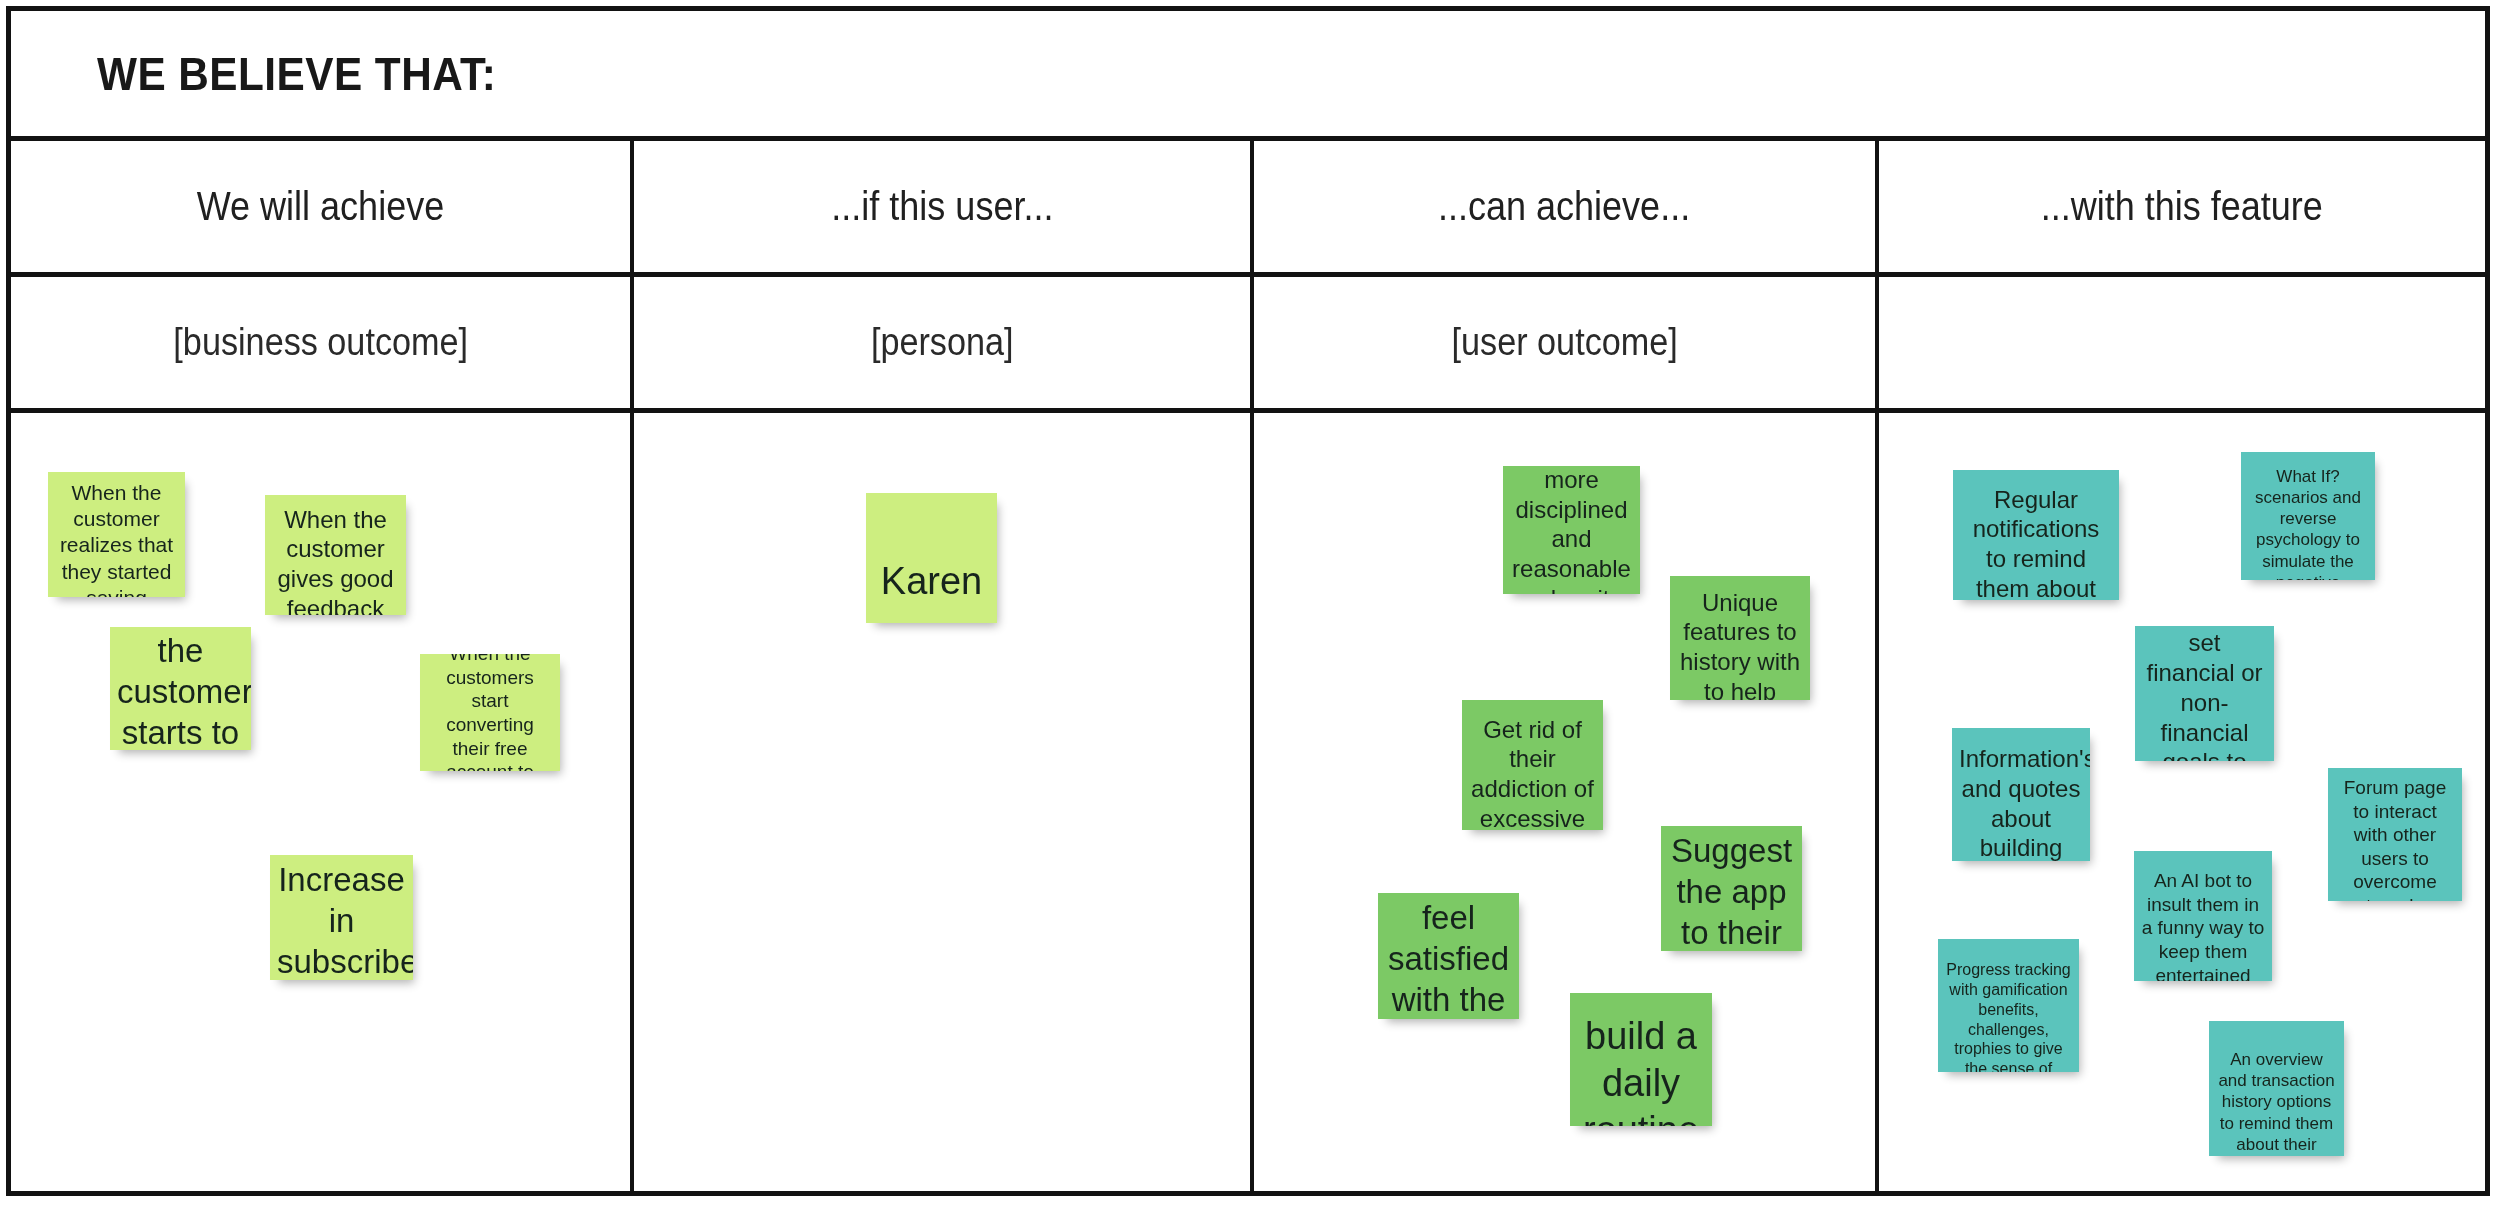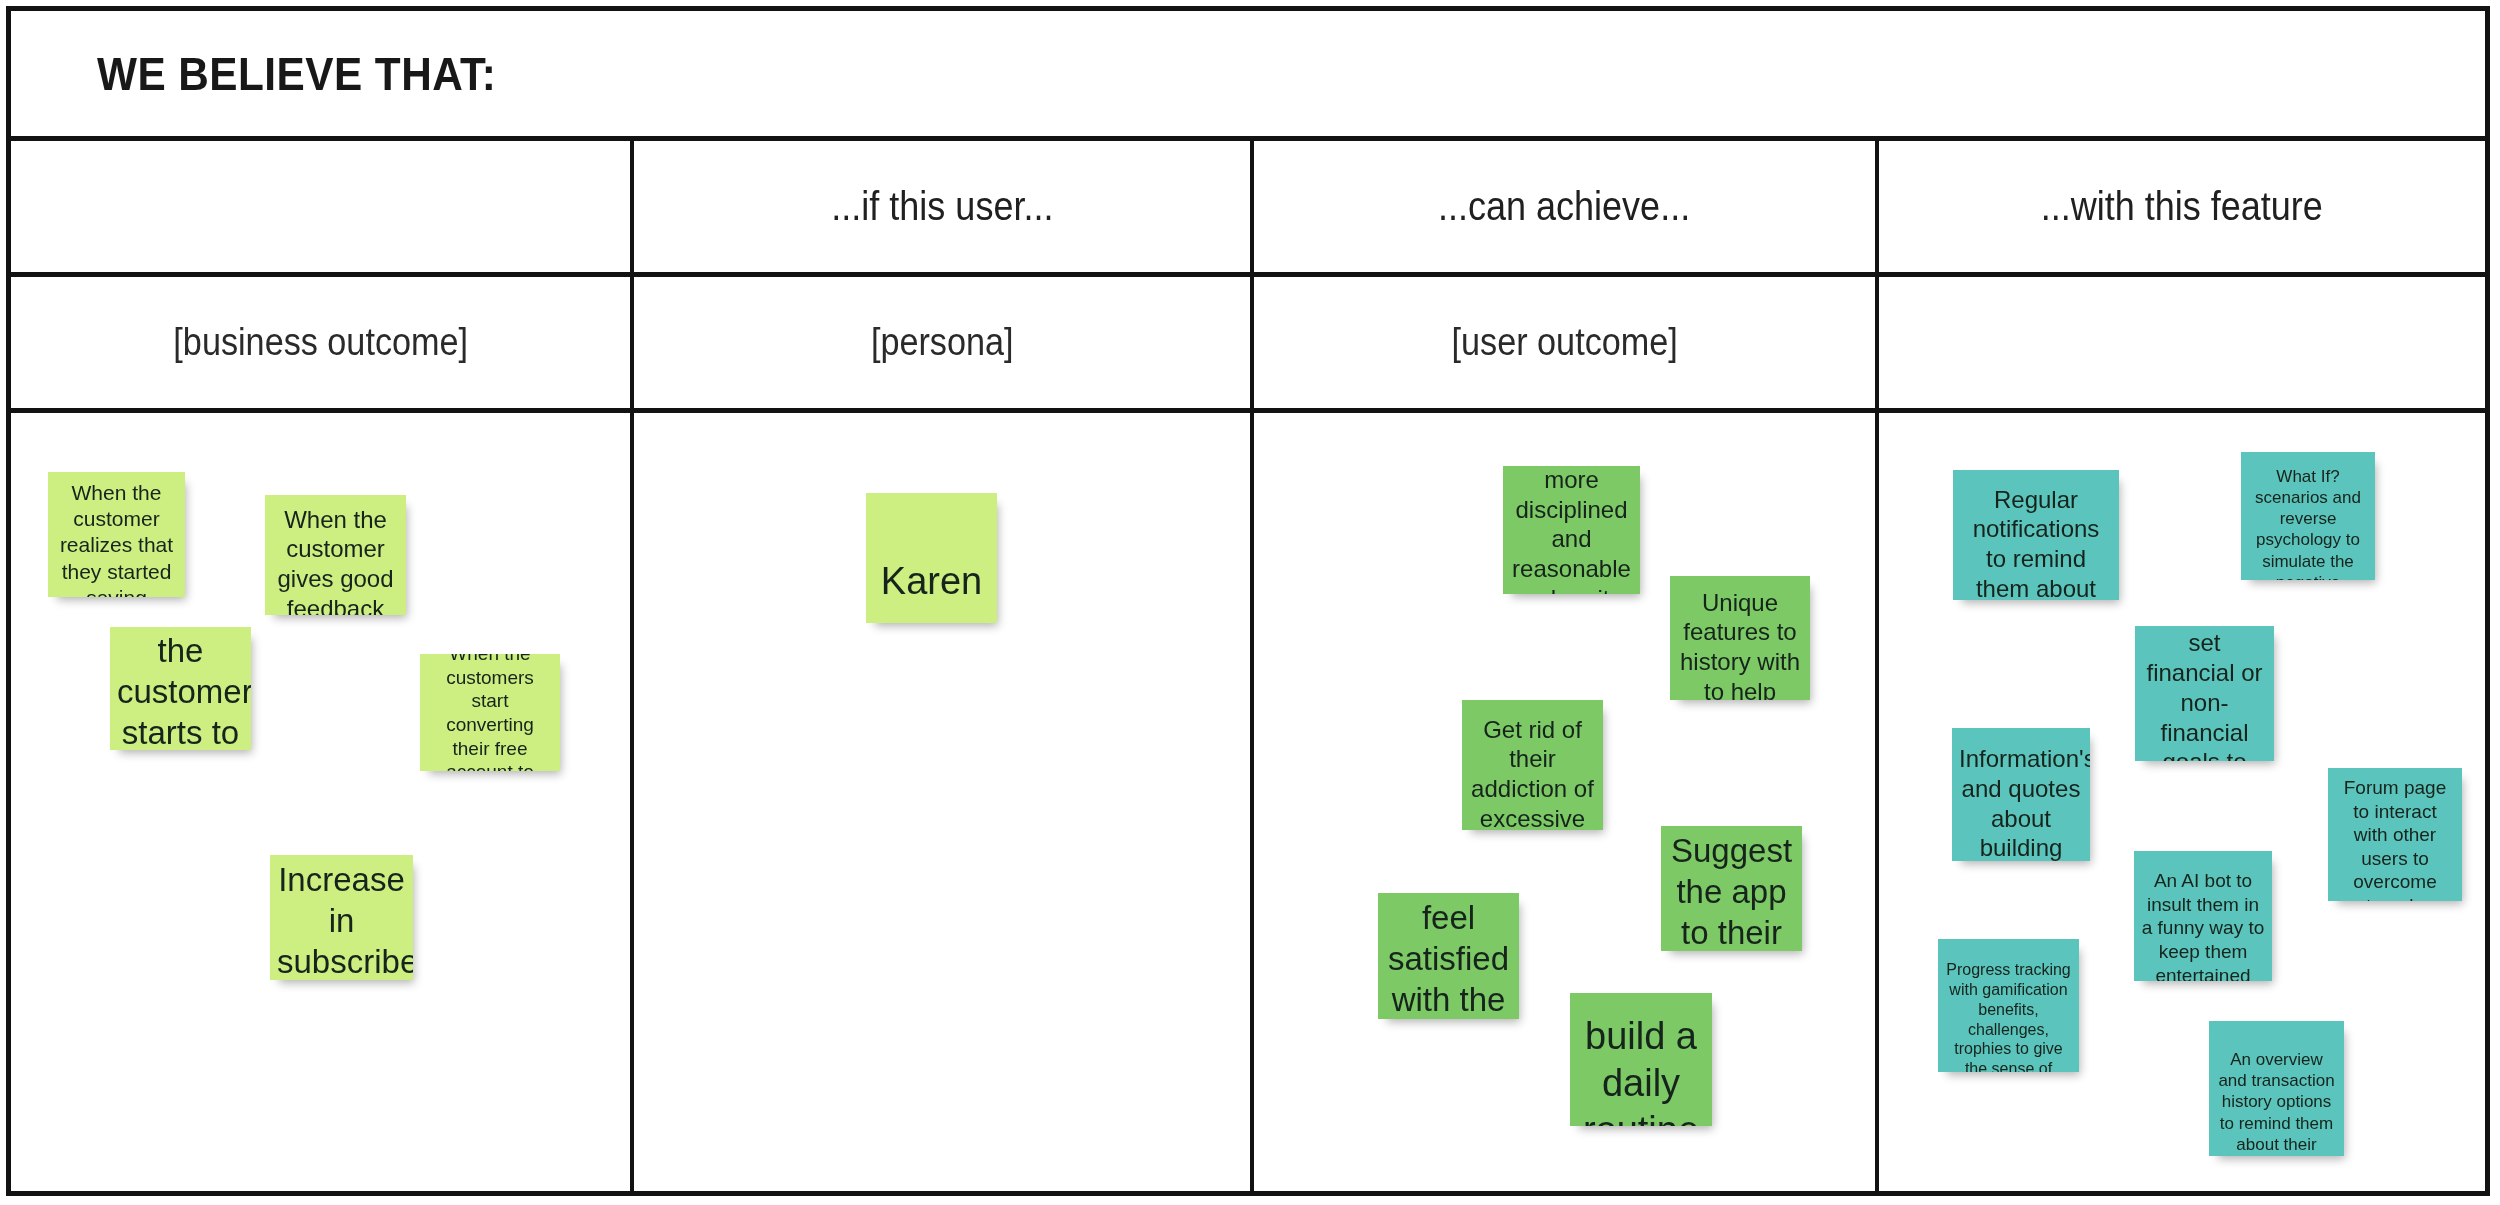--- a/index.html
+++ b/index.html
@@ -125,20 +125,23 @@
   <div class="hrule" style="top:408px;"></div>
 
   <div class="vrule" style="left:630px;  top:136px; height:1060px;"></div>
   <div class="vrule" style="left:1250px; top:136px; height:1060px;"></div>
   <div class="vrule" style="left:1875px; top:136px; height:1060px;"></div>
 
   <div class="banner">
     <div class="banner-title">WE BELIEVE THAT:</div>
   </div>
 
+  <div class="hdr-cell" style="left:11px;   top:141px; width:619px; height:131px;">
+    <div class="hdr-prompt">We will achieve</div>
+  </div>
   <div class="hdr-cell" style="left:634px;  top:141px; width:616px; height:131px;">
     <div class="hdr-prompt">...if this user...</div>
   </div>
   <div class="hdr-cell" style="left:1254px; top:141px; width:621px; height:131px;">
     <div class="hdr-prompt">...can achieve...</div>
   </div>
   <div class="hdr-cell" style="left:1879px; top:141px; width:606px; height:131px;">
     <div class="hdr-prompt">...with this feature</div>
   </div>
 

